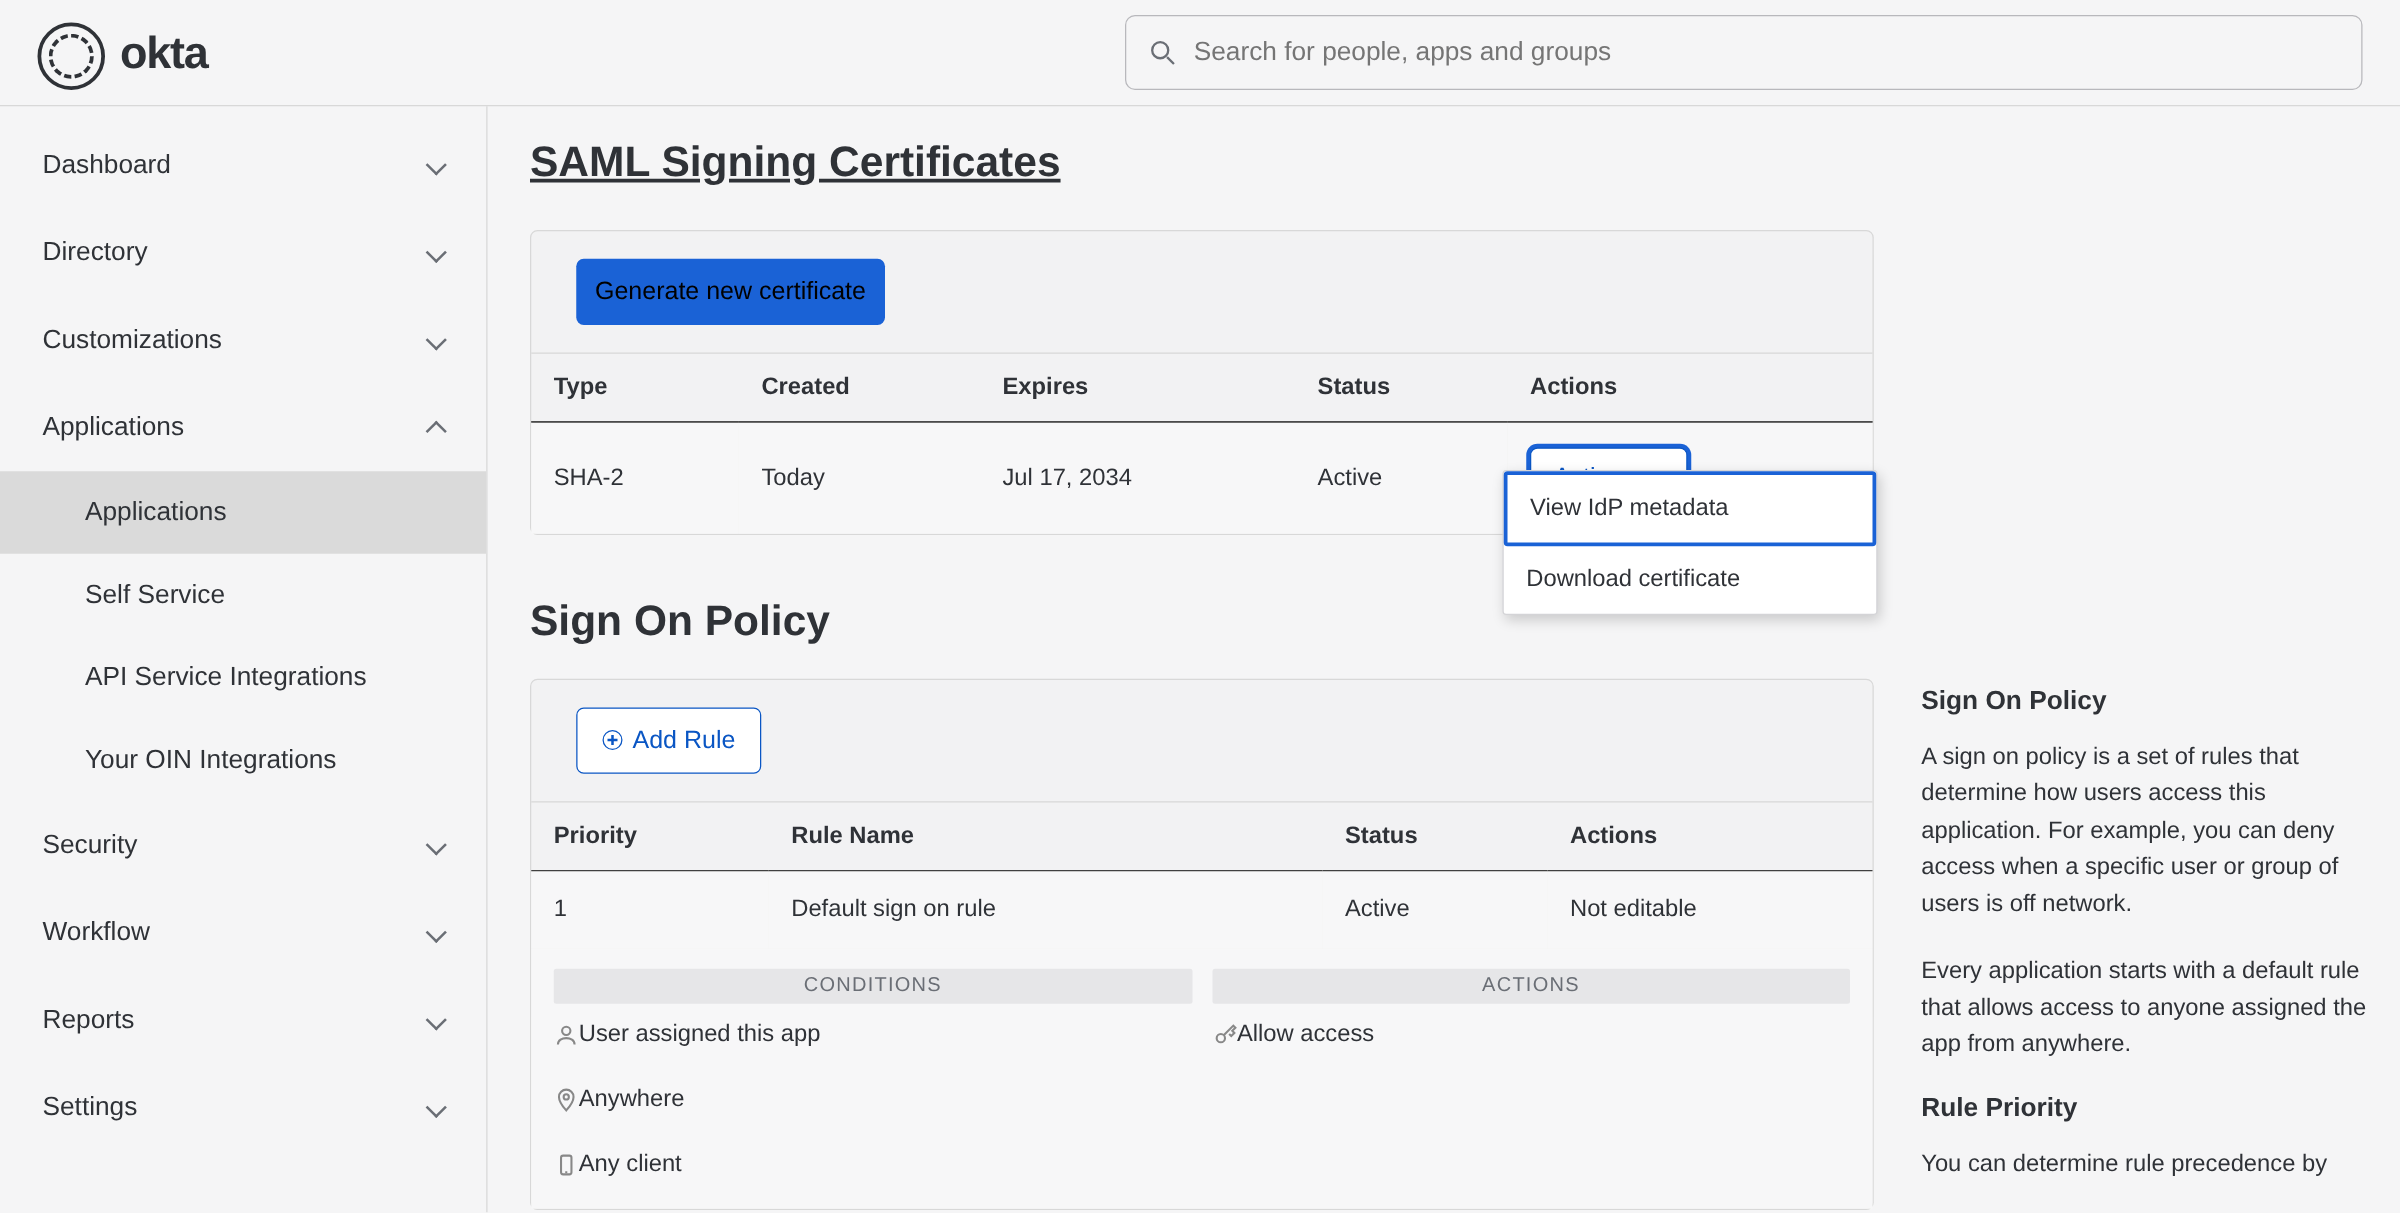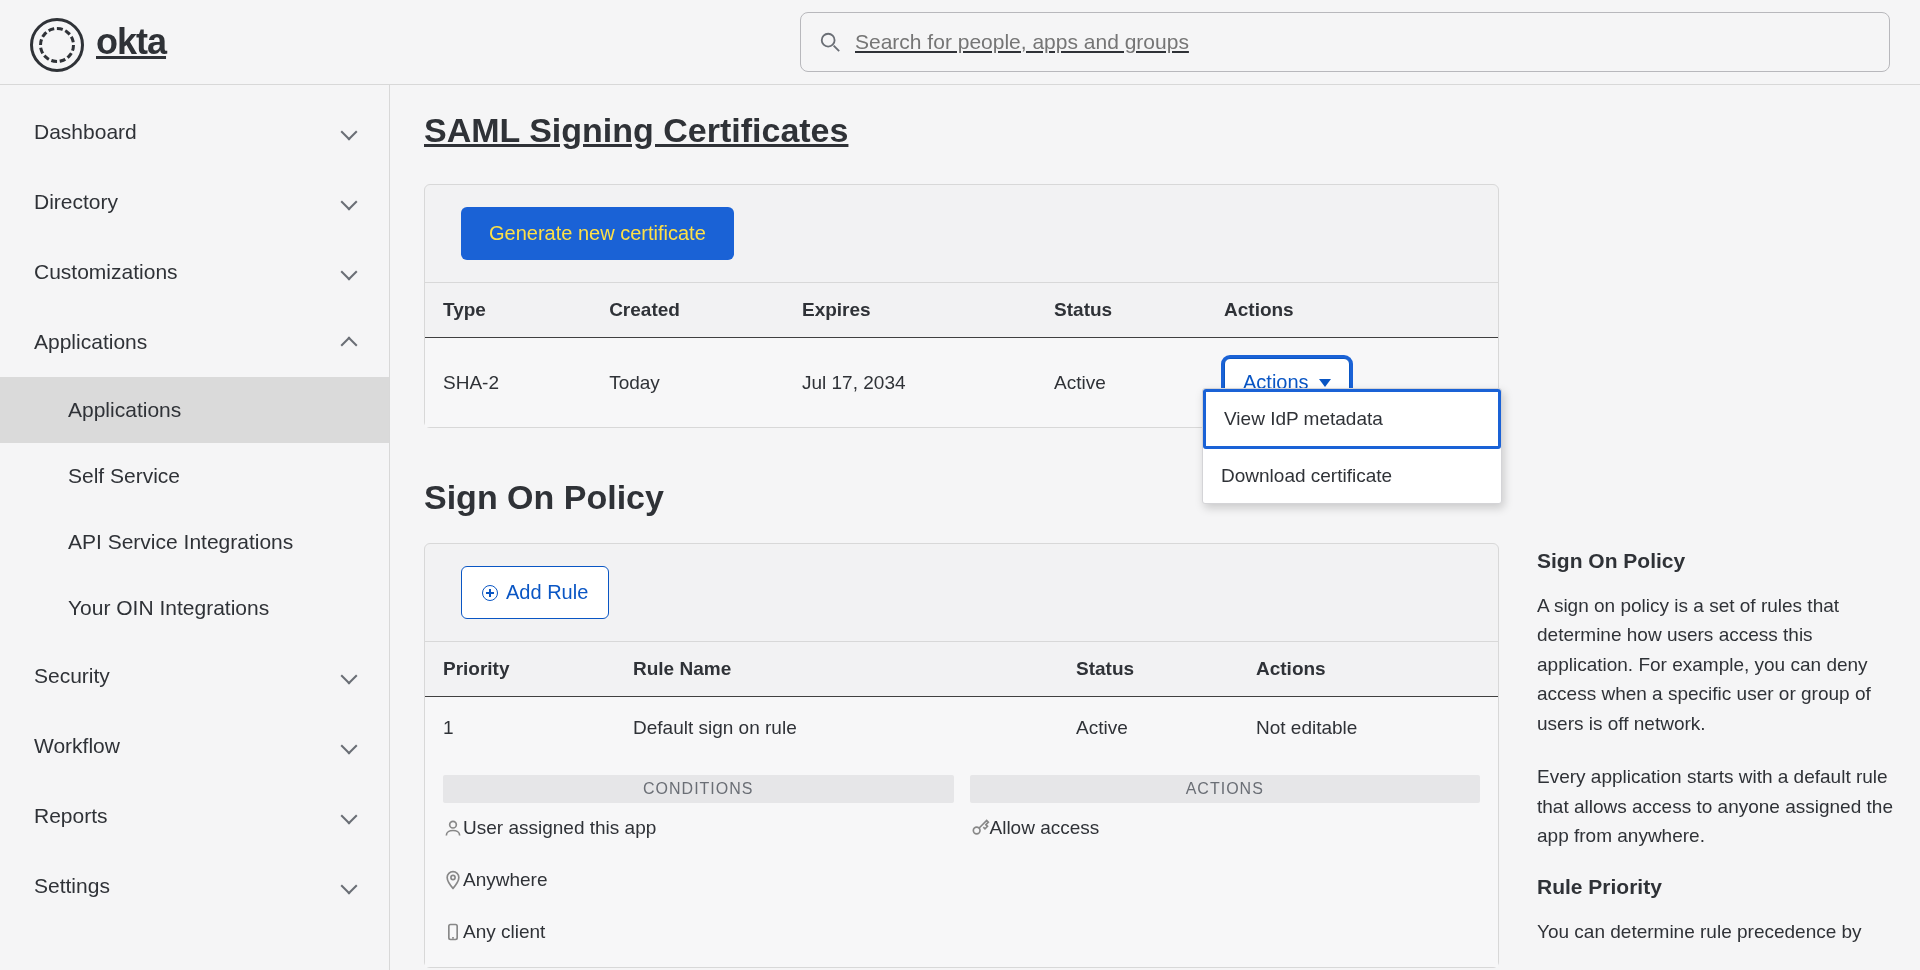--- a/index.html
+++ b/index.html
@@ -14,38 +14,37 @@
 }
 
 
 .header {
   height: 85px;
   border-bottom: 1px solid #d8d8d8;
   display: flex;
   align-items: center;
   padding: 0 30px;
   gap: 44px;
-  text-decoration: underline;
 }
 .logo-group { display: flex; align-items: center; gap: 18px; }
 .logo-swirl { width: 48px; height: 48px; position: relative; }
 .logo-swirl::before, .logo-swirl::after {
   content: ""; position: absolute; border: 3px solid #2f3237; border-radius: 50%;
 }
 .logo-swirl::before { width: 48px; height: 48px; top: 0; left: 0; }
 .logo-swirl::after { width: 30px; height: 30px; top: 9px; left: 9px; border-style: dashed; }
 .logo-text {
   font-size: 36px; font-weight: 700; letter-spacing: -1px; color: #2f3237;
 }
 .search-wrap {
   flex: 0 0 auto;
   margin-left: auto;
 }
 .search-box {
-  width: 1090px; height: 60px; border: 1px solid #b8b8bc;
+  width: 990px; height: 60px; border: 1px solid #b8b8bc;
   border-radius: 8px; display: flex; align-items: center; gap: 14px;
   padding: 0 18px; background: #f5f5f6;
 }
 .search-box input {
   flex: 1; border: none; background: transparent; outline: none;
   font-size: 21px; color: #6a6e75;
 }
 .header-right {
   margin-left: auto; display: flex; align-items: center; gap: 28px;
 }
@@ -89,22 +88,22 @@
   flex: 1; padding: 26px 0 0 34px; position: relative; overflow: hidden;
 }
 h1.page-title {
   font-size: 34px; font-weight: 600; margin-bottom: 34px; color: #2f3237; text-decoration: underline;
 }
 .panel {
   width: 1075px; border: 1px solid #d8d8d8; border-radius: 6px; background: #f2f2f3;
 }
 .panel-head { padding: 22px 36px 22px; border-bottom: 1px solid #d8d8d8; }
 .btn-primary {
-  background: #1a62d6; color: #fde047; border: none; border-radius: 6px;
-  padding: 15px 28px; font-size: 20px; cursor: pointer;
+  background: #1a62d6; color: #000000; border: none; border-radius: 6px;
+  padding: 15px 15px; font-size: 20px; cursor: pointer;
 }
 .btn-outline {
   border: 1px solid #0a56c4; background: #fff; color: #0a56c4;
   border-radius: 6px; padding: 14px 20px; font-size: 20px; cursor: pointer;
 }
 .btn-outline .plus { display: inline-block; width: 16px; height: 16px; border: 1.5px solid #0a56c4; border-radius: 50%; position: relative; margin-right: 8px; vertical-align: -2px; }
 .btn-outline .plus::before, .btn-outline .plus::after { content: ""; position: absolute; background: #0a56c4; }
 .btn-outline .plus::before { width: 8px; height: 1.5px; top: 6.2px; left: 3px; }
 .btn-outline .plus::after { width: 1.5px; height: 8px; top: 3px; left: 6.2px; }
 
@@ -118,21 +117,21 @@
 
 .actions-cell { position: relative; }
 .actions-btn {
   border: 1px solid #0a56c4; background: #fff; color: #0a56c4;
   border-radius: 6px; padding: 12px 18px; font-size: 20px; cursor: pointer;
   display: inline-flex; align-items: center; gap: 10px;
   box-shadow: 0 0 0 3px #1a62d6;
 }
 .actions-btn .tri { width: 0; height: 0; border-left: 6px solid transparent; border-right: 6px solid transparent; border-top: 8px solid #0a56c4; }
 .dropdown {
-  position: absolute; top: 50px; left: -4px; width: 300px;
+  position: absolute; top: 38px; left: -4px; width: 300px;
   background: #fff; border: 1px solid #d4d4d7; border-radius: 3px;
   box-shadow: 2px 4px 10px rgba(0,0,0,0.18); z-index: 50;
 }
 .dropdown-item {
   padding: 16px 18px; font-size: 19px; cursor: pointer;
 }
 .dropdown-item.hl { background: #fff; border: 3px solid #1a62d6; border-radius: 3px; }
 
 
 .section-title { font-size: 34px; font-weight: 600; margin: 50px 0 26px; }

